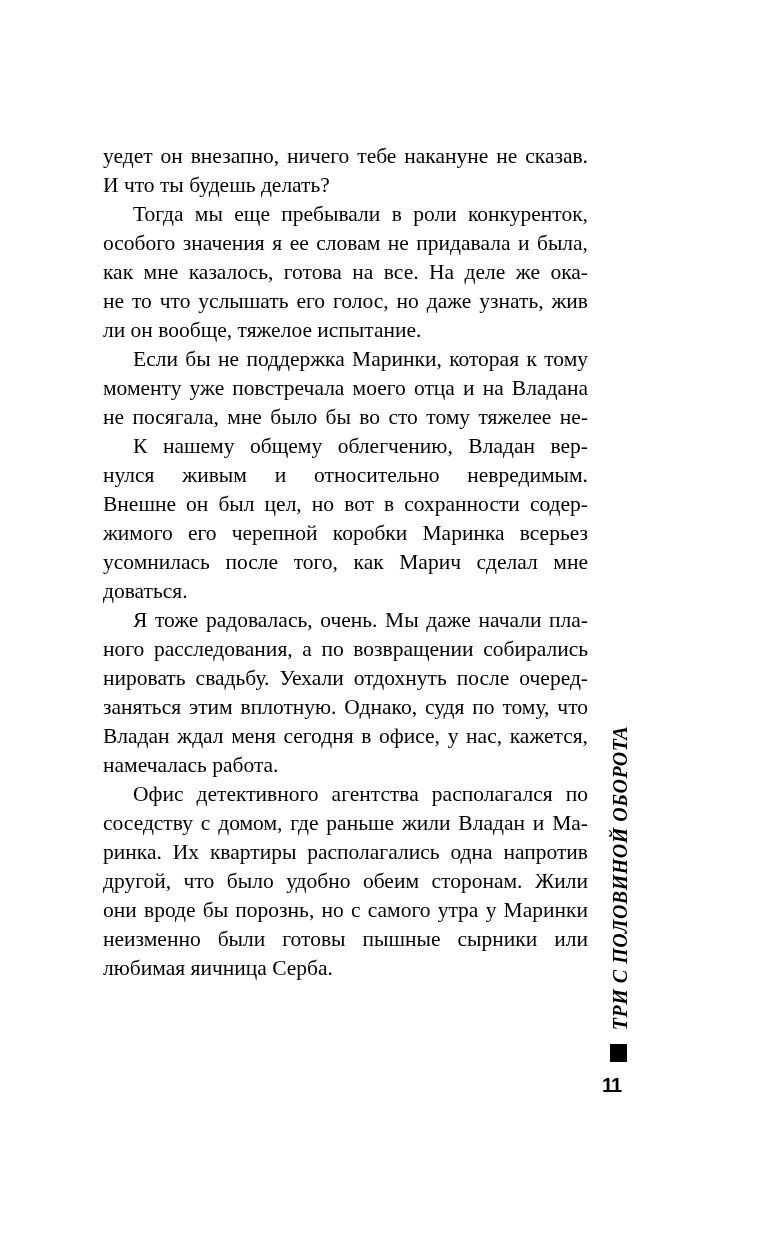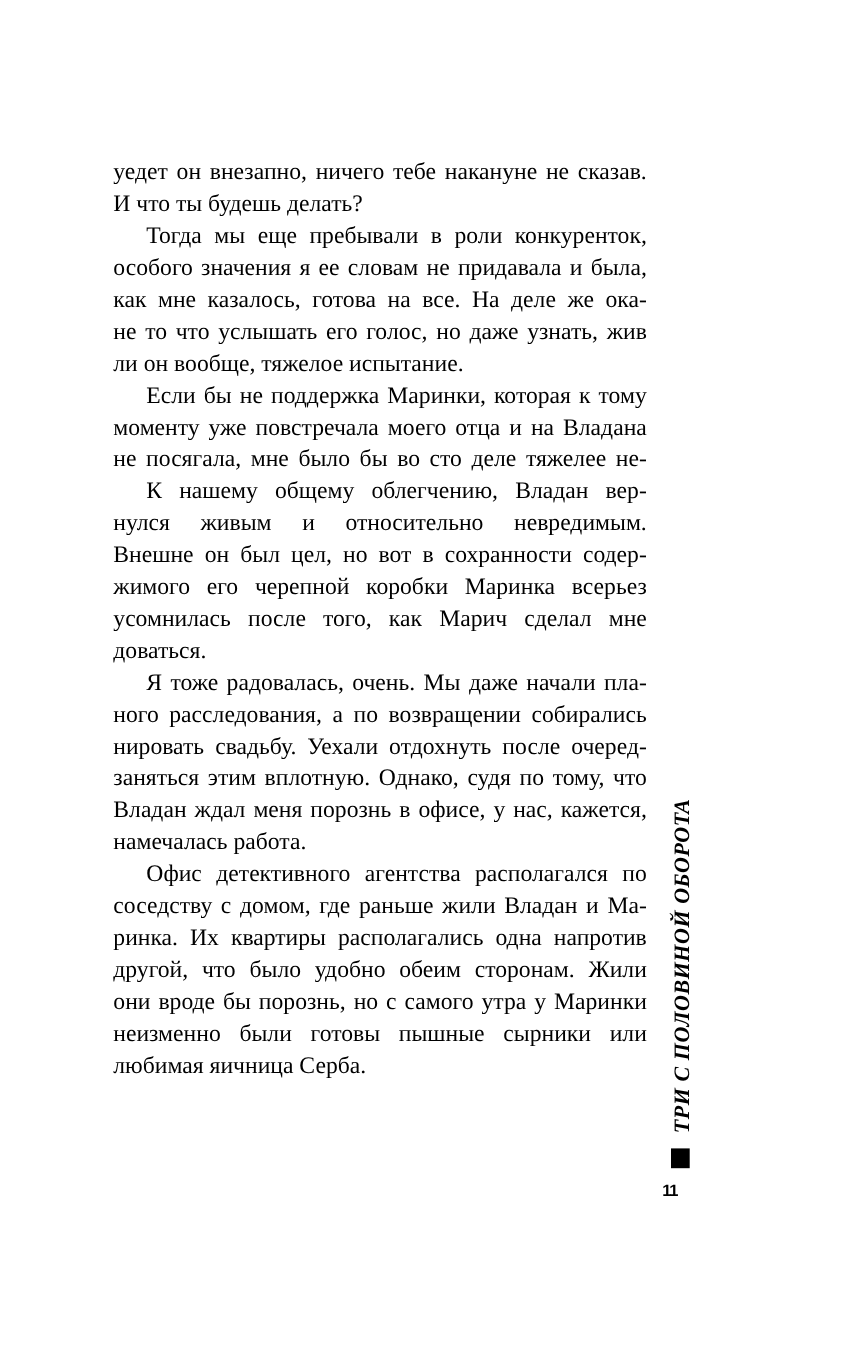--- a/index.html
+++ b/index.html
@@ -60,52 +60,52 @@
     width: 17px;
     height: 18px;
     background: #000000;
   }
   .page-number {
     position: absolute;
     left: 602px;
     top: 1074px;
     font-family: "Liberation Sans", sans-serif;
     font-weight: bold;
-    font-size: 15px;
+    font-size: 20px;
     letter-spacing: -1px;
     color: #000000;
   }
 </style>
 </head>
 <body>
 
 <div class="sheet">
 
   <main class="text-block">
       <div class="line">уедет он внезапно, ничего тебе накануне не сказав.</div>
       <div class="line para-end">И что ты будешь делать?</div>
       <div class="line indent">Тогда мы еще пребывали в роли конкуренток,</div>
       <div class="line">особого значения я ее словам не придавала и была,</div>
       <div class="line">как мне казалось, готова на все. На деле же ока-</div>
       <div class="line">не то что услышать его голос, но даже узнать, жив</div>
       <div class="line para-end">ли он вообще, тяжелое испытание.</div>
       <div class="line indent">Если бы не поддержка Маринки, которая к тому</div>
       <div class="line">моменту уже повстречала моего отца и на Владана</div>
-      <div class="line">не посягала, мне было бы во сто деле тяжелее не-</div>
+      <div class="line">не посягала, мне было бы во сто тому тяжелее не-</div>
       <div class="line indent">К нашему общему облегчению, Владан вер-</div>
       <div class="line">нулся живым и относительно невредимым.</div>
       <div class="line">Внешне он был цел, но вот в сохранности содер-</div>
       <div class="line">жимого его черепной коробки Маринка всерьез</div>
       <div class="line">усомнилась после того, как Марич сделал мне</div>
       <div class="line para-end">доваться.</div>
       <div class="line indent">Я тоже радовалась, очень. Мы даже начали пла-</div>
       <div class="line">ного расследования, а по возвращении собирались</div>
       <div class="line">нировать свадьбу. Уехали отдохнуть после очеред-</div>
       <div class="line">заняться этим вплотную. Однако, судя по тому, что</div>
-      <div class="line">Владан ждал меня порознь в офисе, у нас, кажется,</div>
+      <div class="line">Владан ждал меня сегодня в офисе, у нас, кажется,</div>
       <div class="line para-end">намечалась работа.</div>
       <div class="line indent">Офис детективного агентства располагался по</div>
       <div class="line">соседству с домом, где раньше жили Владан и Ма-</div>
       <div class="line">ринка. Их квартиры располагались одна напротив</div>
       <div class="line">другой, что было удобно обеим сторонам. Жили</div>
       <div class="line">они вроде бы порознь, но с самого утра у Маринки</div>
       <div class="line">неизменно были готовы пышные сырники или</div>
       <div class="line para-end">любимая яичница Серба.</div>
     </main>
 

